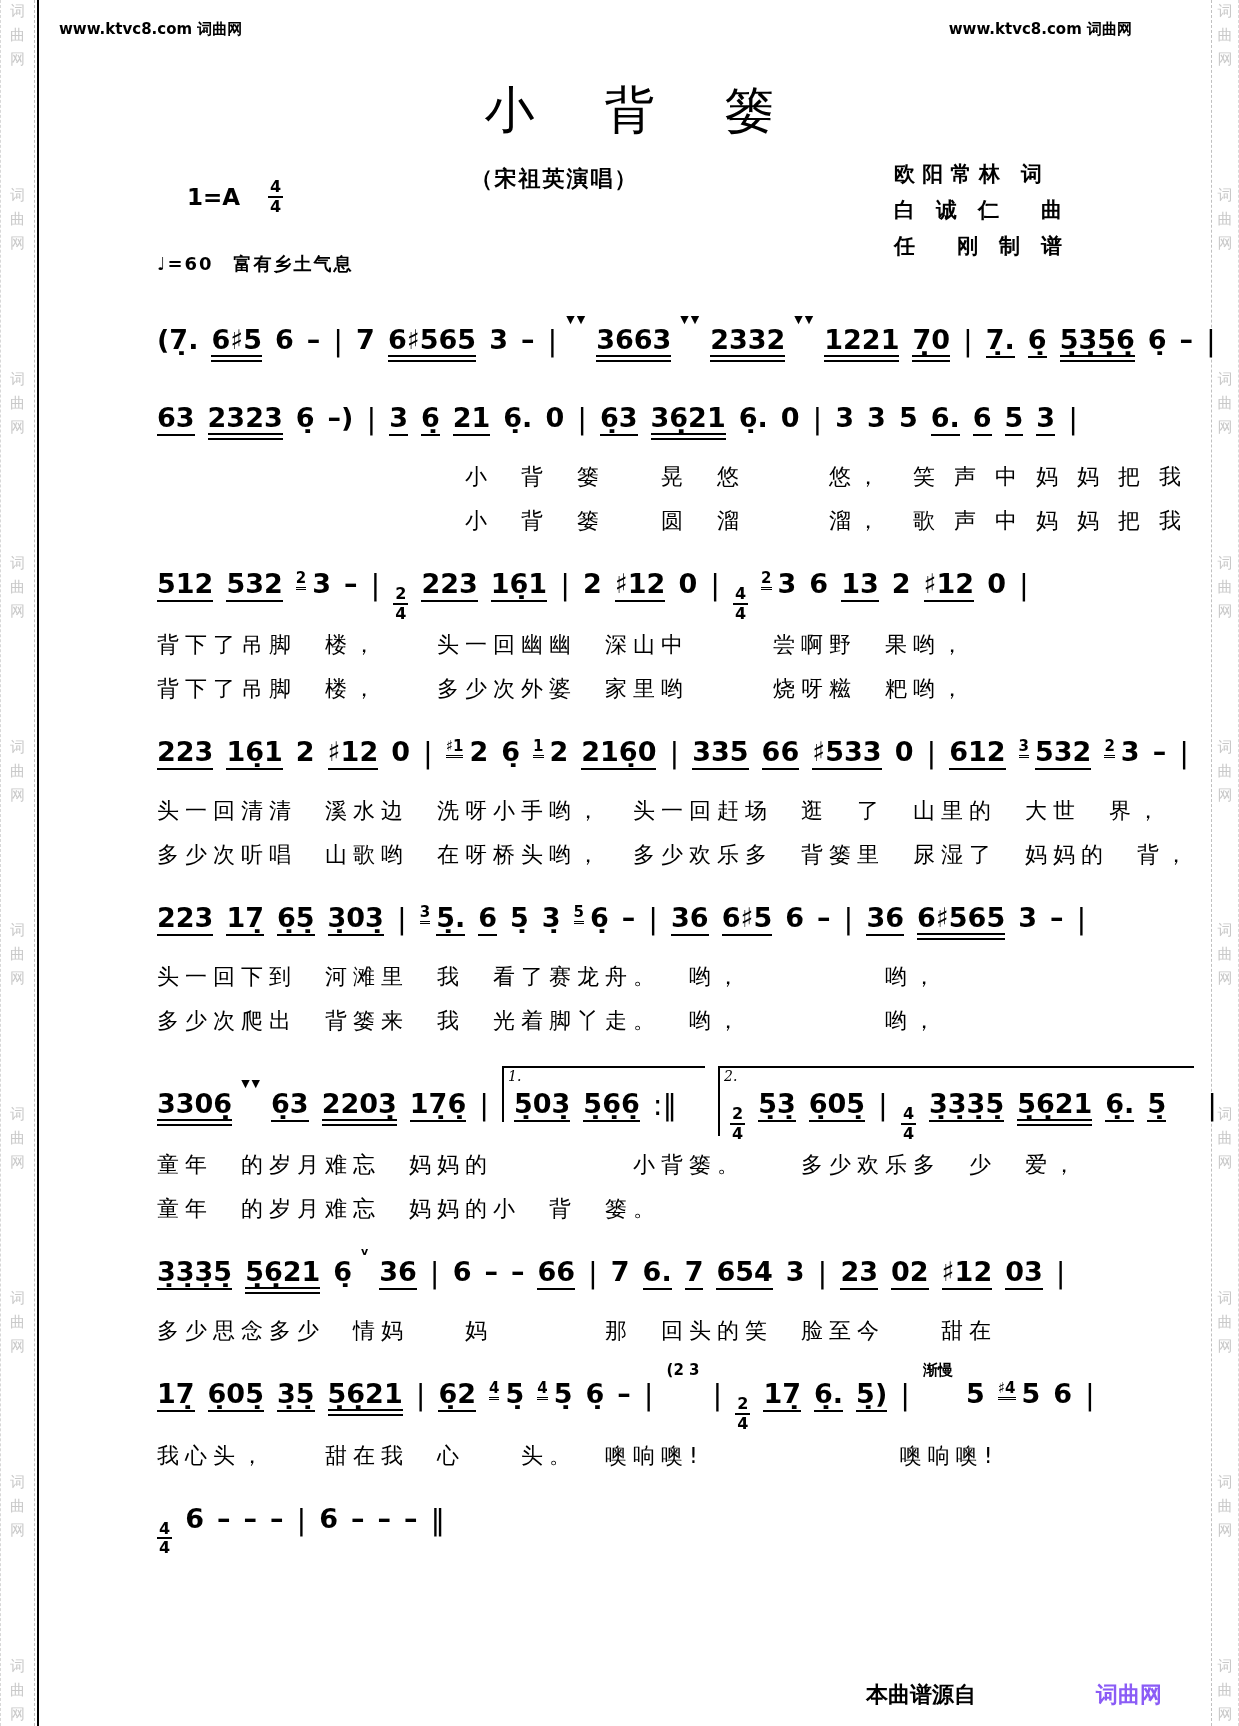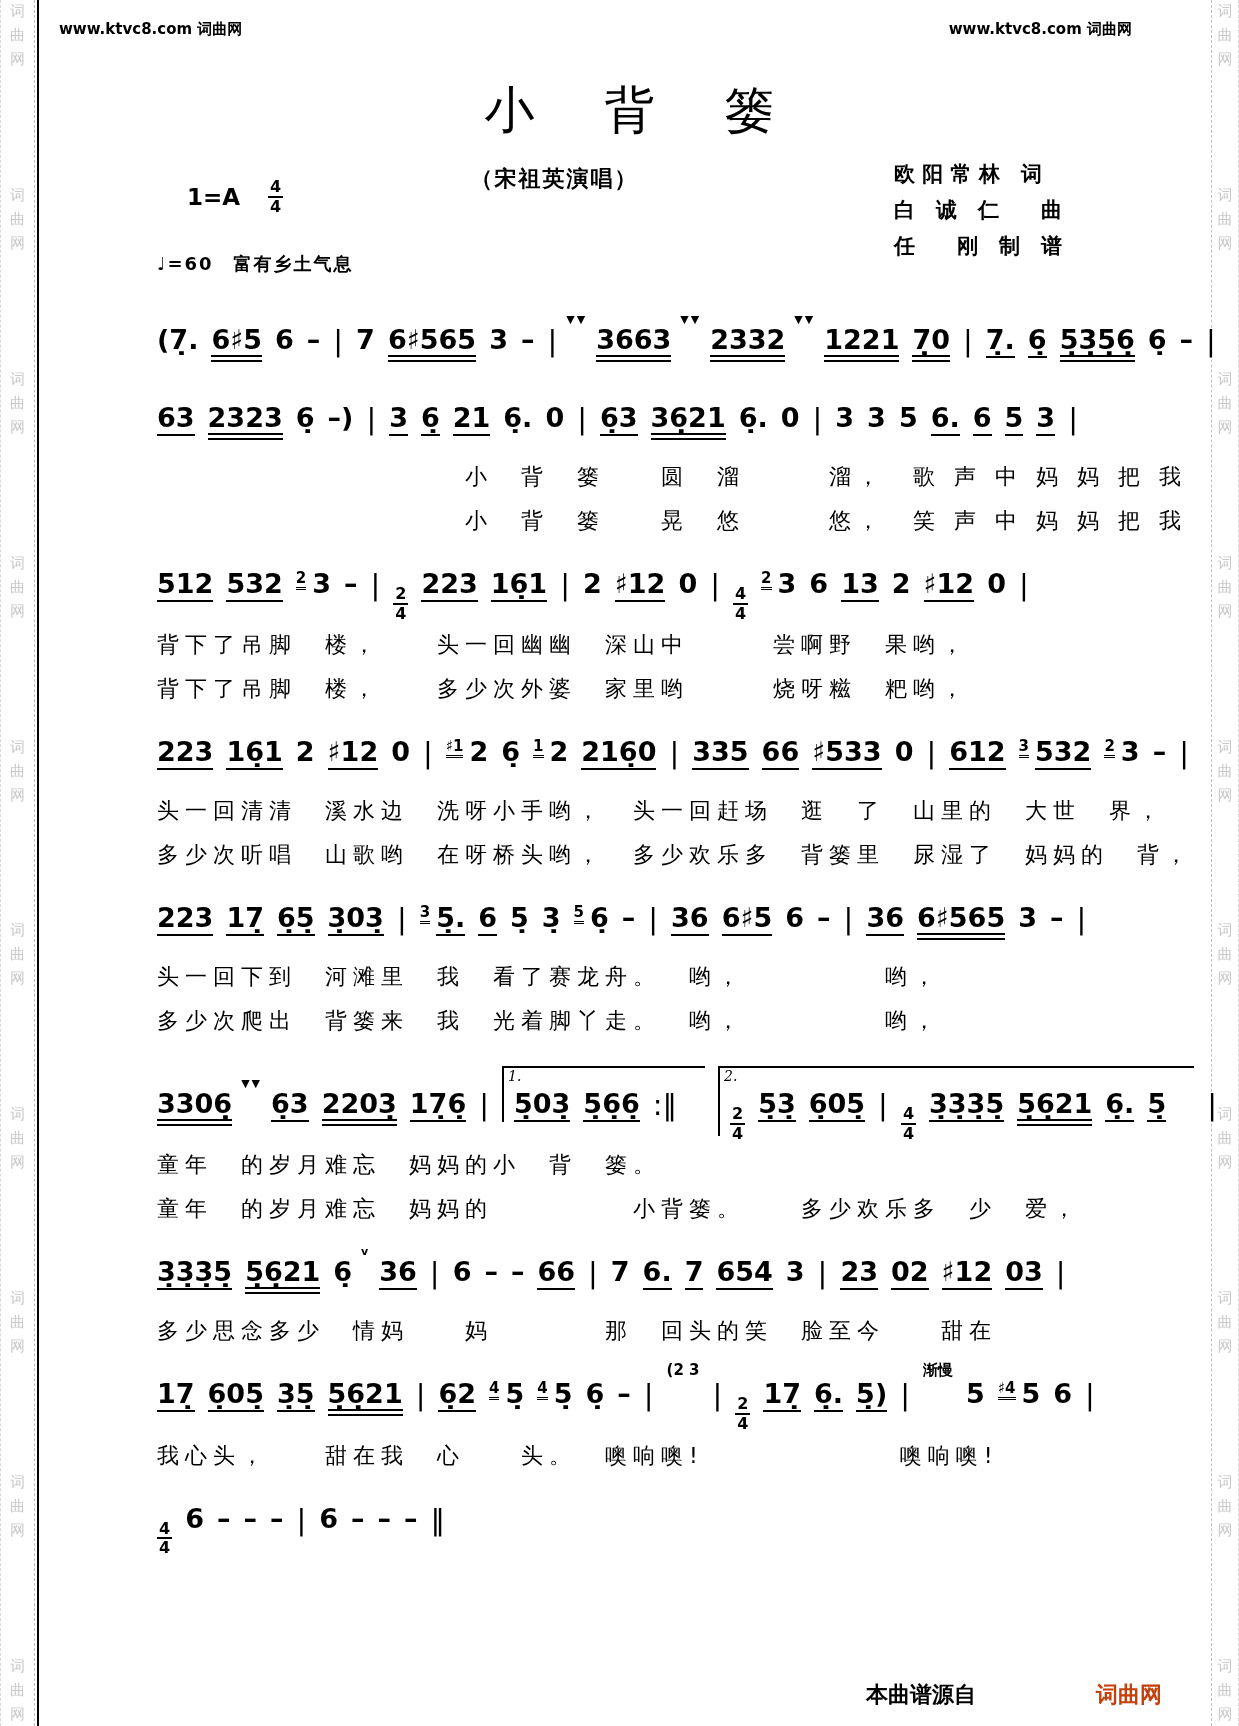--- a/index.html
+++ b/index.html
@@ -233,22 +233,22 @@
           <span class="bar">|</span>
           <span class="n">3</span>
           <span class="n">3</span>
           <span class="n">5</span>
           <span class="u">6.</span>
           <span class="u">6</span>
           <span class="u">5</span>
           <span class="u">3</span>
           <span class="bar">|</span>
         </div>
+        <div class="lyric">　　　　　　　　　　　小　背　篓　　晃　悠　　　悠，　笑 声 中 妈 妈 把 我</div>
         <div class="lyric">　　　　　　　　　　　小　背　篓　　圆　溜　　　溜，　歌 声 中 妈 妈 把 我</div>
-        <div class="lyric">　　　　　　　　　　　小　背　篓　　晃　悠　　　悠，　笑 声 中 妈 妈 把 我</div>
       </div>
       <div class="system">
         <div class="notes-row">
           <span class="u">512</span>
           <span class="u">532</span>
           <span class="sm">2</span>
           <span class="n">3</span>
           <span class="n">–</span>
           <span class="bar">|</span>
           <span class="ts">
@@ -366,22 +366,22 @@
               <b>4</b>
               <b>4</b>
             </span>
             <span class="u">3̣3̣3̣5̣</span>
             <span class="uu">5̣6̣21</span>
             <span class="u">6̣.</span>
             <span class="u">5̣</span>
           </span>
           <span class="bar">|</span>
         </div>
+        <div class="lyric">童年　的岁月难忘　妈妈的　　　　　小背篓。　　多少欢乐多　少　爱，</div>
         <div class="lyric">童年　的岁月难忘　妈妈的小　背　篓。</div>
-        <div class="lyric">童年　的岁月难忘　妈妈的　　　　　小背篓。　　多少欢乐多　少　爱，</div>
       </div>
       <div class="system">
         <div class="notes-row">
           <span class="u">3̣3̣3̣5̣</span>
           <span class="uu">5̣6̣21</span>
           <span class="n">6̣</span>
           <span class="acc">v</span>
           <span class="u">36</span>
           <span class="bar">|</span>
           <span class="n">6</span>
@@ -452,15 +452,15 @@
           <span class="n">–</span>
           <span class="n">–</span>
           <span class="n">–</span>
           <span class="bar">‖</span>
         </div>
       </div>
     </div>
 
   <div class="footer">
     <span>本曲谱源自</span>
-    <span id="footer-brand" style="color: #c2410c;">词曲网</span>
+    <span id="footer-brand" style="color: #8b5cf6;">词曲网</span>
   </div>
 </div>
 
 </body></html>

